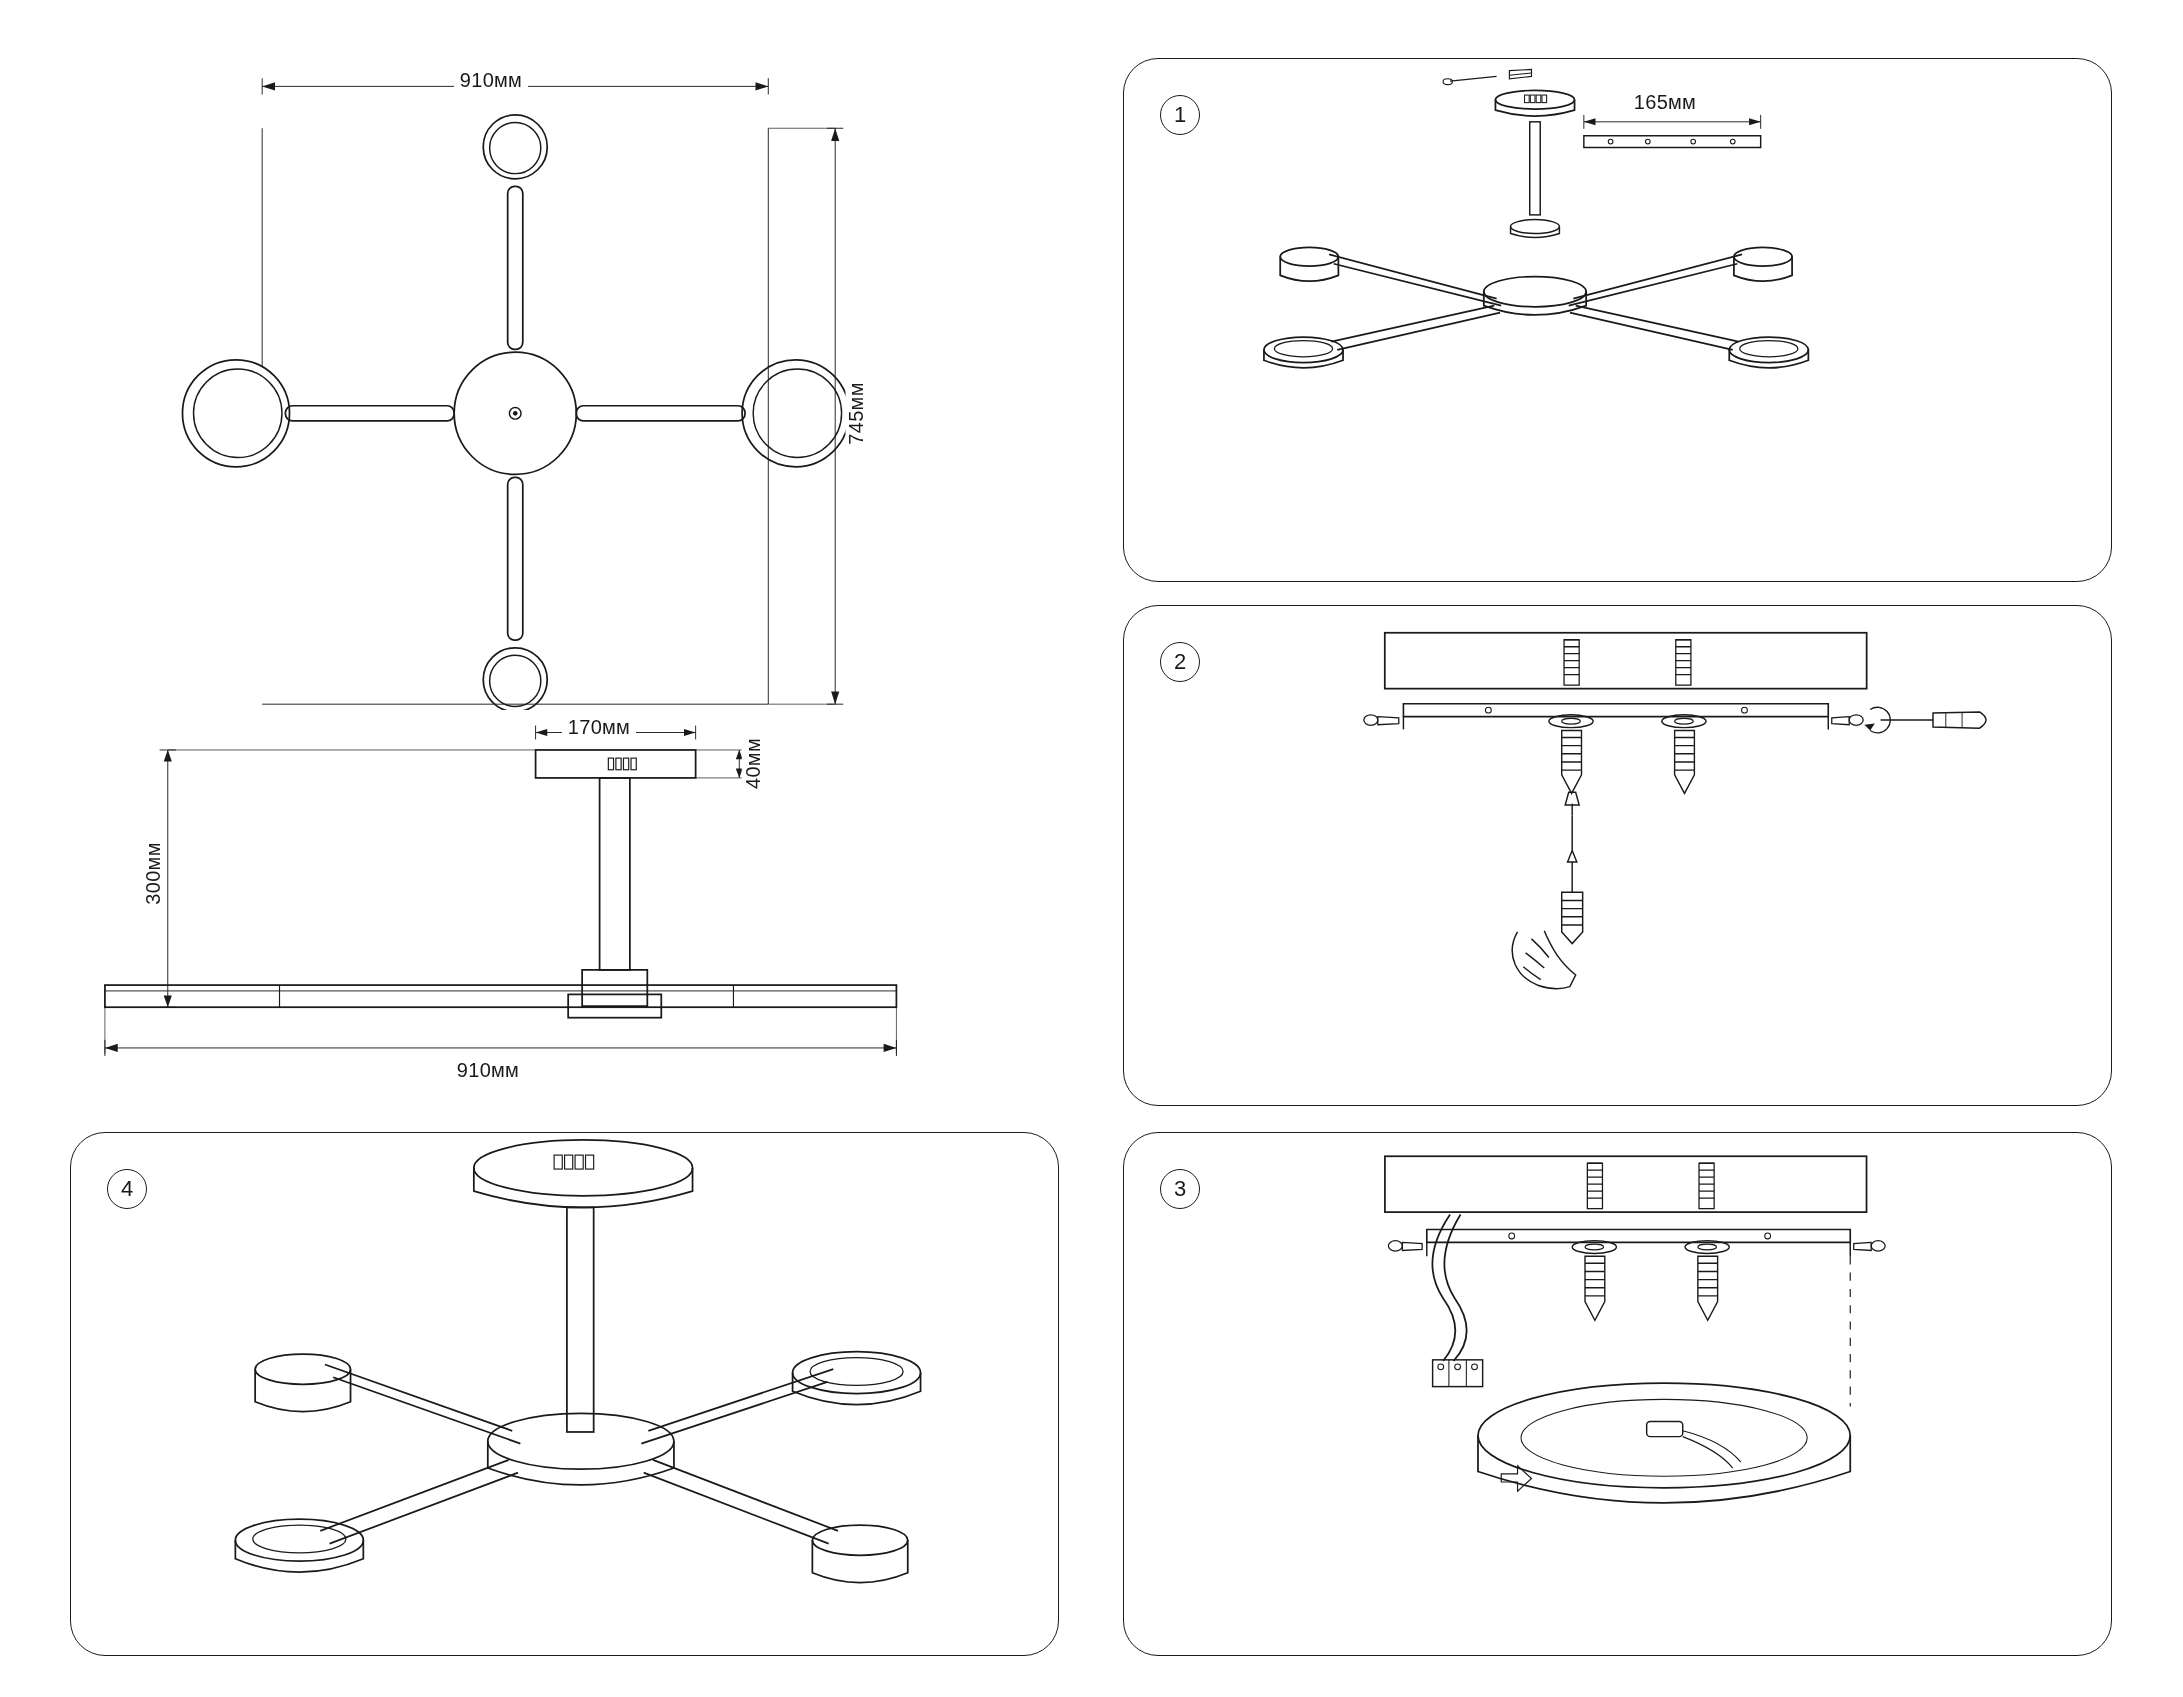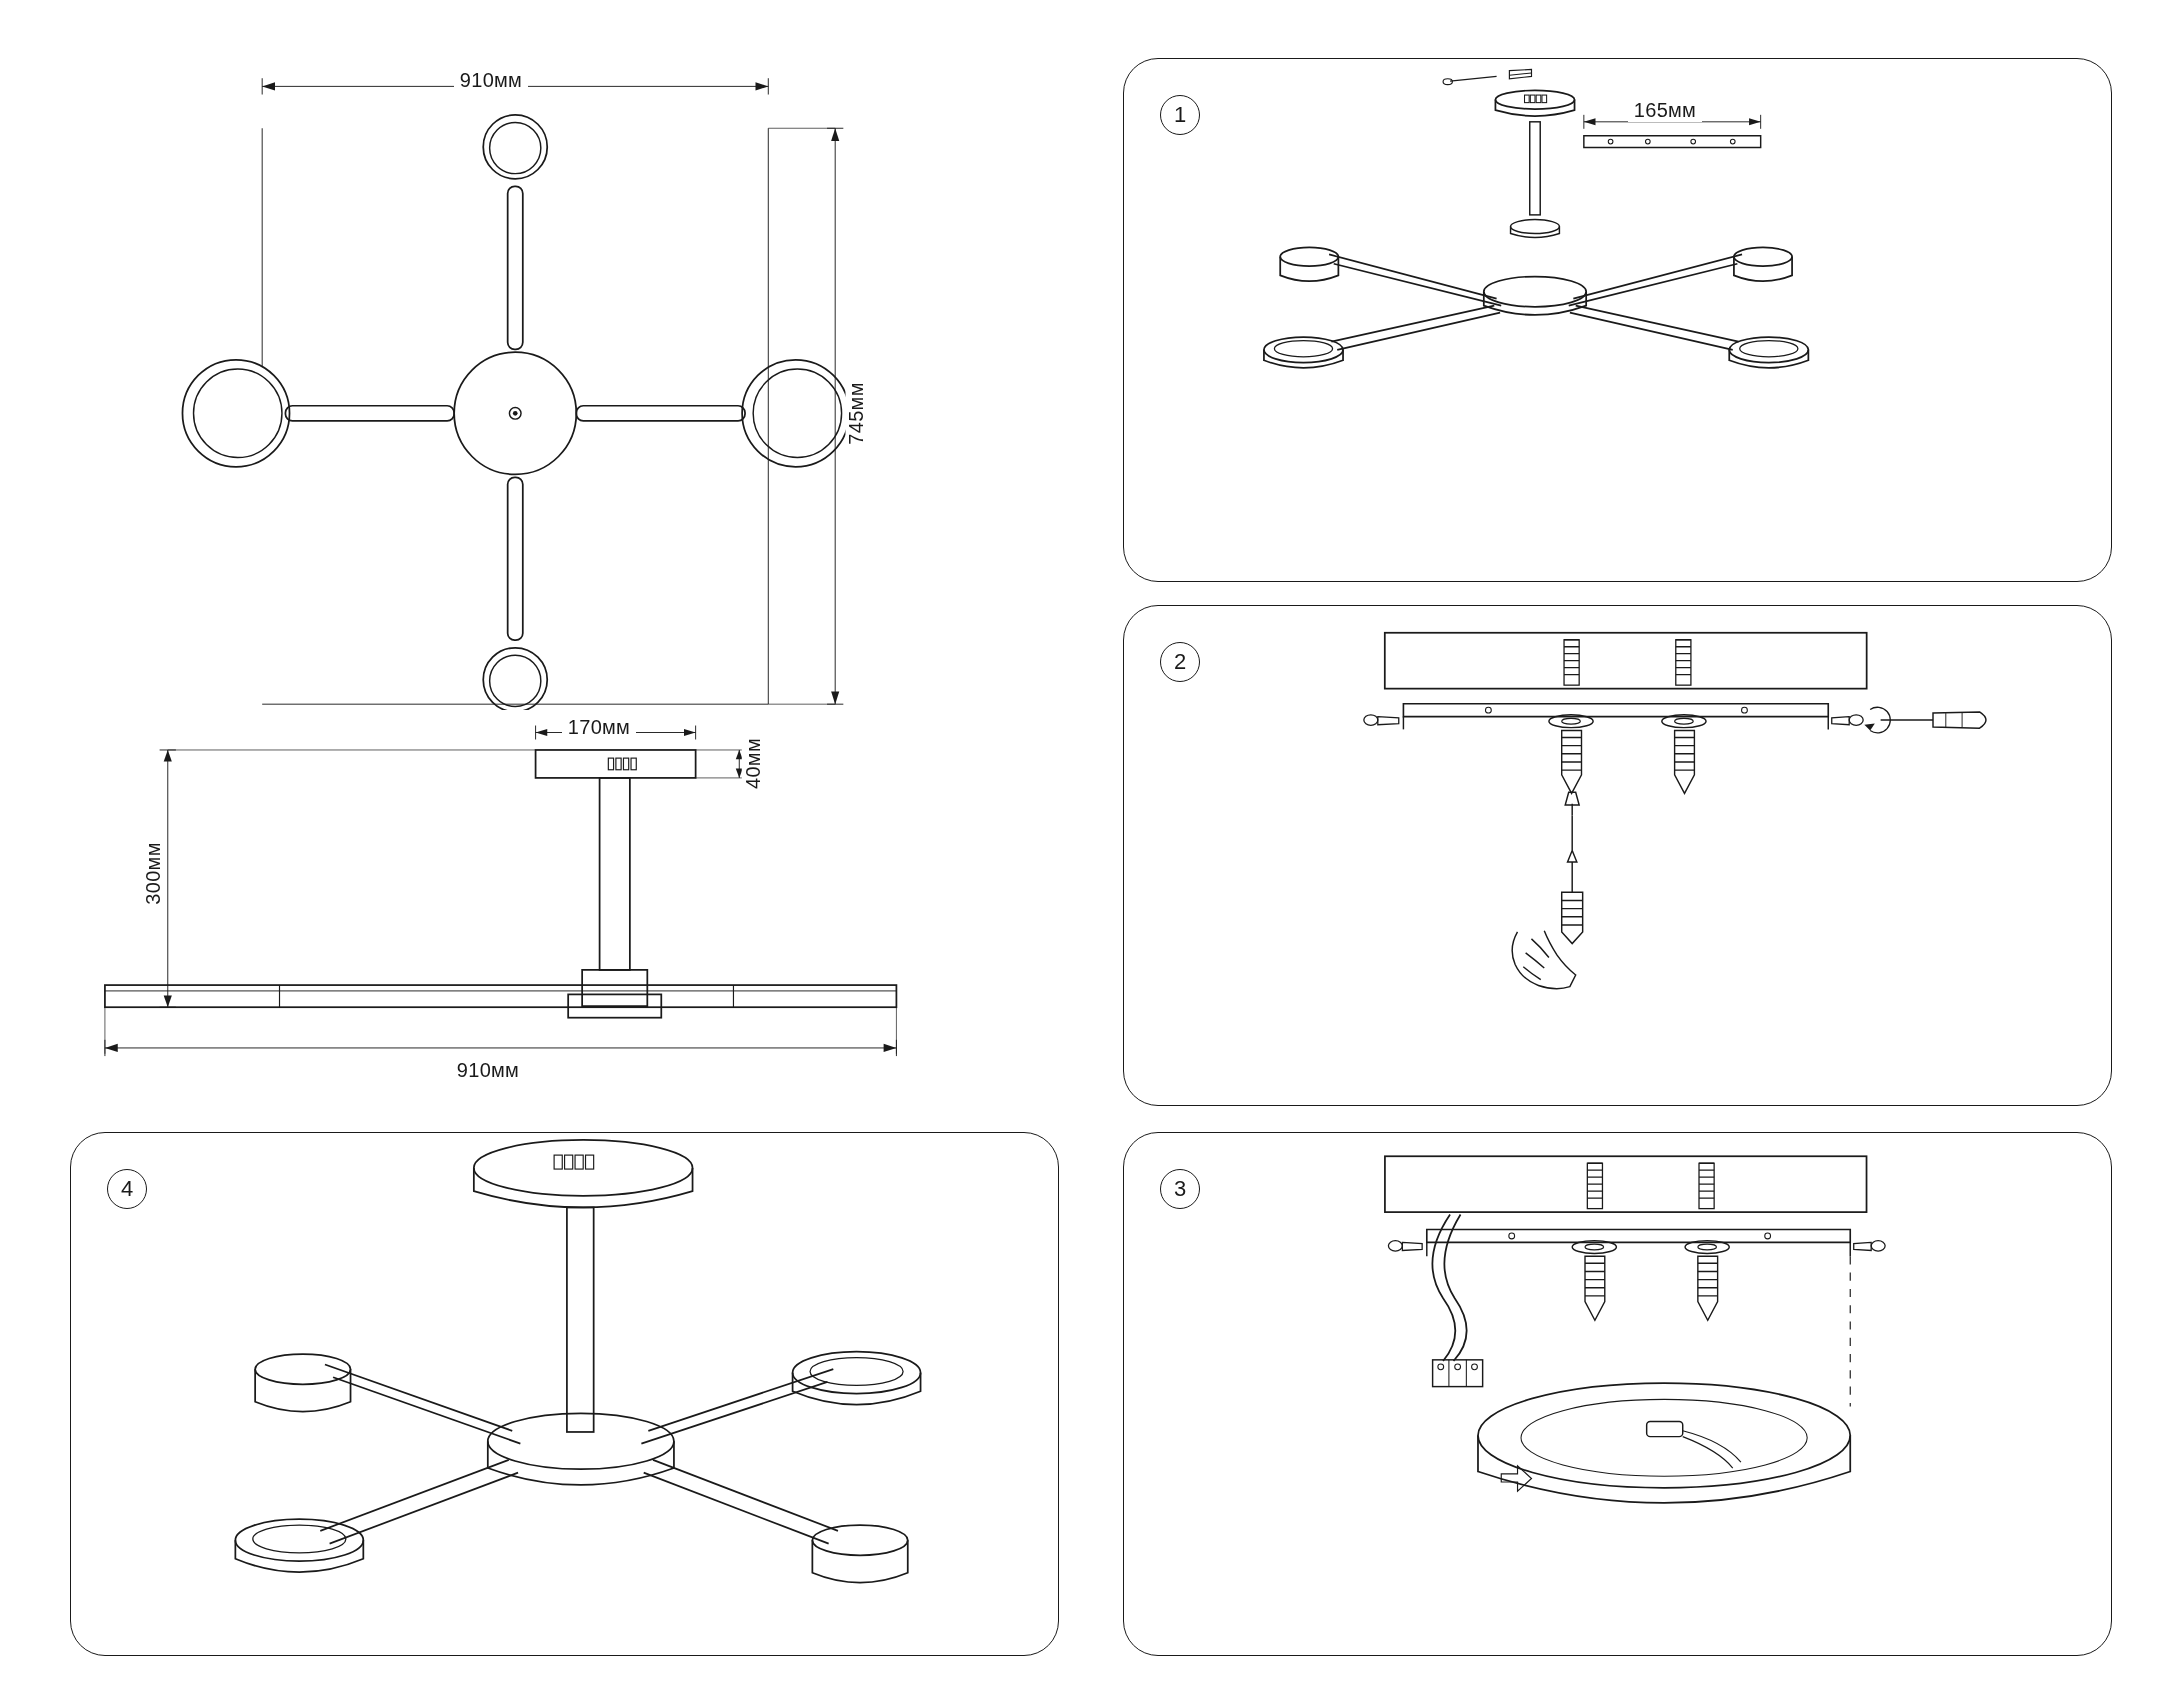--- a/index.html
+++ b/index.html
@@ -231,21 +231,21 @@
 
         <ellipse cx="308" cy="500" rx="68" ry="22" stroke-width="3"></ellipse>
         <ellipse cx="308" cy="498" rx="50" ry="14" stroke-width="2.2"></ellipse>
         <path d="M240 500 L240 518 Q308 544 376 518 L376 500" stroke-width="3"></path>
 
         <ellipse cx="1108" cy="500" rx="68" ry="22" stroke-width="3"></ellipse>
         <ellipse cx="1108" cy="498" rx="50" ry="14" stroke-width="2.2"></ellipse>
         <path d="M1040 500 L1040 518 Q1108 544 1176 518 L1176 500" stroke-width="3"></path>
       </g>
     </svg>
-    <div class="dim-label" style="left: 504px; top: 40px;">165мм</div>
+    <div class="dim-label" style="left: 504px; top: 32px;">165мм</div>
   </div>
 
   <div class="panel" id="panel-step-2">
     <div class="step-badge" style="left: 36px; top: 36px;">
       <span>2</span>
     </div>
     <svg width="986" height="497" viewBox="0 0 1694 854">
       <g class="ln" stroke-width="2.5">
 
         <rect x="448" y="46" width="828" height="96" stroke-width="3"></rect>

